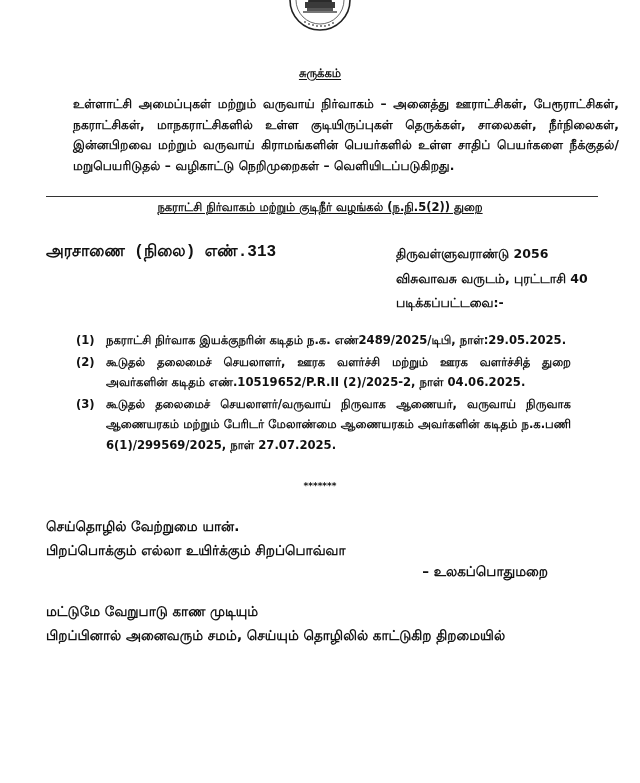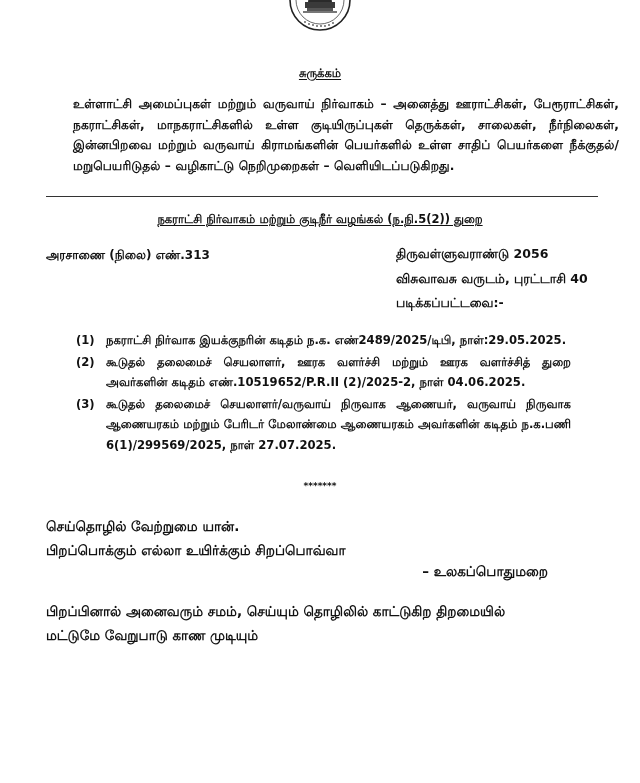--- a/index.html
+++ b/index.html
@@ -67,33 +67,33 @@
     border-top: 1.6px solid #333333;
   }
 
   .dept {
     position: absolute;
     left: 0; right: 0;
     top: 200px;
     text-align: center;
     font-size: 11.5px;
     font-weight: bold;
-    margin-top: 12px;
   }
   .dept span {
     text-decoration: underline;
     text-underline-offset: 2px;
   }
 
   .go-number {
     position: absolute;
     left: 46px;
-    top: 248px;
-    font-size: 12px;
-    font-weight: bold;
+    top: 242px;
+    font-size: 16px;
+    font-weight: bold;
+    font-family: Liberation Mono, monospace;
   }
 
   .date-block {
     position: absolute;
     left: 396px;
     top: 242px;
     font-size: 12.5px;
     font-weight: bold;
     line-height: 24.5px;
   }
@@ -230,17 +230,17 @@
 
   <div class="stars">*******</div>
 
   <div class="quote1">
     <div>செய்தொழில் வேற்றுமை யான்.</div>
     <div>பிறப்பொக்கும் எல்லா உயிர்க்கும் சிறப்பொவ்வா</div>
   </div>
   <div class="attr1">– உலகப்பொதுமறை</div>
 
   <div class="quote2">
+    <div>மட்டுமே வேறுபாடு காண முடியும்</div>
     <div>பிறப்பினால் அனைவரும் சமம், செய்யும் தொழிலில் காட்டுகிற திறமையில்</div>
-    <div>மட்டுமே வேறுபாடு காண முடியும்</div>
   </div>
 
 </div>
 
 </body></html>

